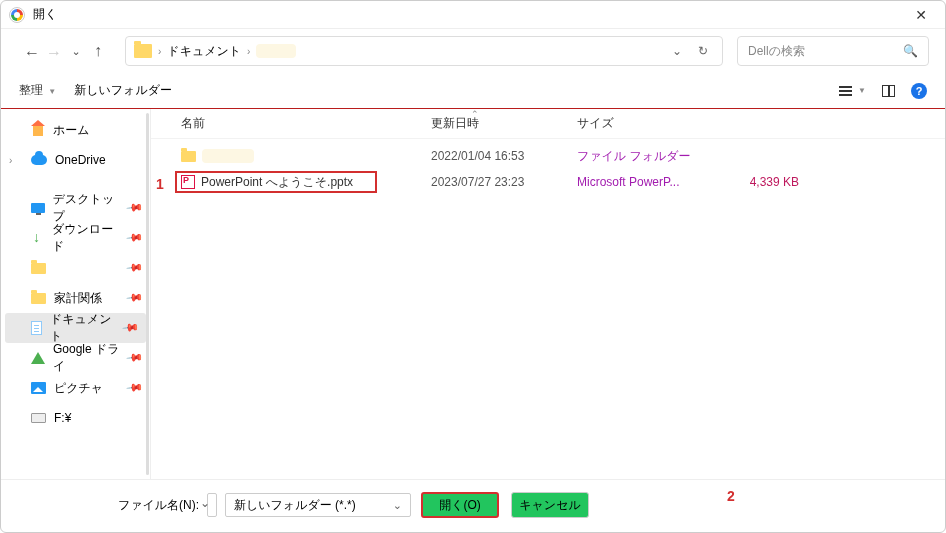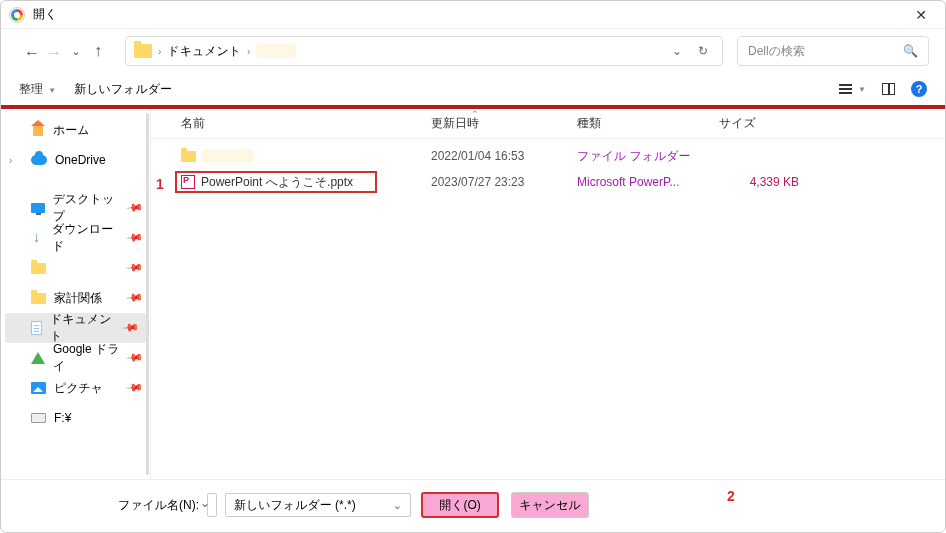--- a/index.html
+++ b/index.html
@@ -14,21 +14,21 @@
     .navbar { height: 44px; display: flex; align-items: center; padding: 0 16px 0 22px; gap: 4px; }
     .nav-arrow { width: 18px; color: #555; font-size: 16px; text-align: center; }
     .nav-arrow.disabled { color: #ccc; }
     .breadcrumb { flex: 1; margin: 0 10px 0 14px; height: 30px; border: 1px solid #ddd; border-radius: 4px; display: flex; align-items: center; padding: 0 8px; gap: 6px; font-size: 12px; }
     .bc-folder { width: 18px; height: 14px; background: #FFD868; border-radius: 1px; position: relative; }
     .bc-folder::before { content: ""; position: absolute; top: -3px; left: 0; width: 7px; height: 3px; background: #FFD868; border-radius: 1px 1px 0 0; }
     .crumb-sep { color: #888; font-size: 10px; }
     .bc-actions { margin-left: auto; display: flex; gap: 16px; color: #666; font-size: 12px; padding-right: 6px; }
     .searchbox { width: 192px; height: 30px; border: 1px solid #ddd; border-radius: 4px; display: flex; align-items: center; padding: 0 10px; font-size: 12px; color: #888; }
     .search-icon { margin-left: auto; color: #666; }
-    .toolbar { height: 36px; display: flex; align-items: center; padding: 0 18px; border-bottom: 4px solid #b91c1c; font-size: 12px; gap: 18px; }
+    .toolbar { height: 36px; display: flex; align-items: center; padding: 0 18px; border-bottom: 1px solid #b91c1c; font-size: 12px; gap: 18px; }
     .toolbar .organize { color: #333; }
     .toolbar .caret { color: #888; font-size: 8px; margin-left: 2px; }
     .toolbar-right { margin-left: auto; display: flex; align-items: center; gap: 16px; }
     .view-icon { display: inline-flex; flex-direction: column; gap: 2px; }
     .view-icon span { width: 13px; height: 2px; background: #333; }
     .preview-icon { width: 13px; height: 12px; border: 1.5px solid #333; position: relative; }
     .preview-icon::after { content: ""; position: absolute; left: 5px; top: -1px; bottom: -1px; width: 1.5px; background: #333; }
     .help-icon { width: 16px; height: 16px; border-radius: 50%; background: #1a73e8; color: #fff; font-size: 11px; font-weight: bold; display: flex; align-items: center; justify-content: center; }
     .body { flex: 1; display: flex; min-height: 0; }
     .sidebar { width: 150px; border-right: 1px solid #eee; overflow: hidden; padding-top: 6px; position: relative; }
@@ -78,21 +78,21 @@
     .ic-pptx { width:14px; height:14px; background:#fff; border:1px solid #d14; position:relative; }
     .ic-pptx::after { content:"P"; position:absolute; left:1px; top:-1px; font-size:9px; font-weight:bold; color:#d14; }
 
     .footer { border-top: 1px solid #eee; padding: 12px 18px 14px 18px; display: flex; flex-direction: row; gap: 10px; font-size: 12px; }
     .fn-row { display: flex; align-items: center; gap: 8px; }
     .fn-label { width: 180px; text-align: right; }
     .fn-input { flex: 1; height: 24px; border: 1px solid #ccc; border-radius: 2px; padding: 0 4px; position: relative; }
     .fn-input::after { content:"⌄"; position:absolute; right:6px; top:2px; color:#666; font-size:12px; }
     .filter { width: 186px; height: 24px; border: 1px solid #ccc; border-radius: 2px; padding: 0 8px; display: flex; align-items: center; justify-content: space-between; }
     .btn-row { display: flex; justify-content: flex-end; gap: 12px; }
-    .btn { height: 26px; min-width: 78px; border: 1px solid #ccc; border-radius: 3px; background: #f9a8d4; font-size: 12px; display: flex; align-items: center; justify-content: center; }
+    .btn { height: 26px; min-width: 78px; border: 1px solid #ccc; border-radius: 3px; background: #22c55e; font-size: 12px; display: flex; align-items: center; justify-content: center; }
     .btn-open { border: 2px solid #d32f2f; }
 
     .annot { position: absolute; font-size: 14px; font-weight: bold; color: #d32f2f; pointer-events: none; }
   </style>
 </head>
 <body>
 
 <div class="dialog">
   <div class="titlebar">
     <div class="titlebar-icon"></div>
@@ -190,21 +190,20 @@
         <span>F:¥</span>
       </div>
     </div>
 
     <div class="main">
       <div class="scroll-track"></div>
       <div class="col-headers">
         <span class="sort-ind">⌃</span>
         <div class="col col-name">名前</div>
         <div class="col col-date">更新日時</div>
-        <div class="col col-type">種類</div>
         <div class="col col-size">サイズ</div>
       </div>
       <div class="rows">
         <div class="row">
           <div class="r-name">
               <div class="ic-folder"></div>
               <span class="blob"></span>
             </div>
           <div class="r-date">2022/01/04 16:53</div>
           <div class="r-type">ファイル フォルダー</div>

